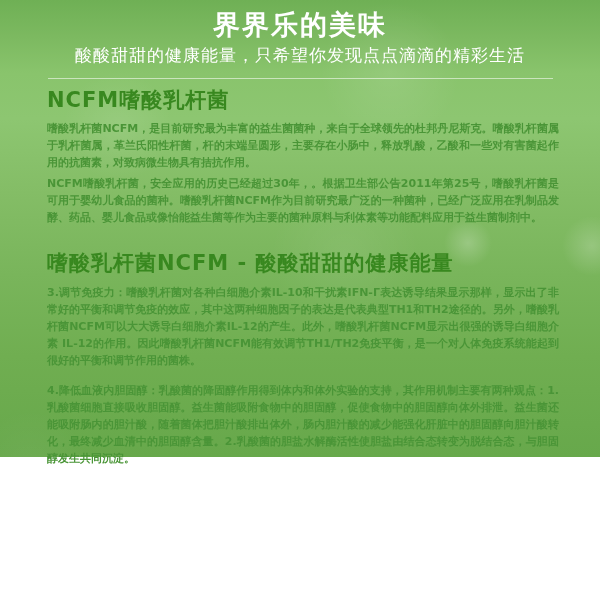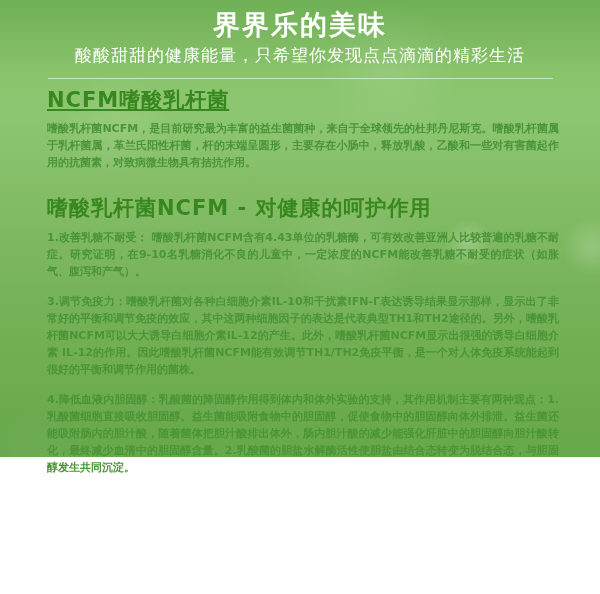--- a/index.html
+++ b/index.html
@@ -64,21 +64,20 @@
   }
   .section-heading {
     color: #38881f;
     font-size: 21px;
     font-weight: bold;
     line-height: 26px;
     letter-spacing: 1px;
   }
   .section-heading.h1 {
     margin-top: 8px;
-    text-decoration: underline;
   }
   .section-heading.h2 {
     margin-top: 24px;
   }
   .para {
     color: #4a9537;
     font-size: 11px;
     font-weight: bold;
     line-height: 17px;
     text-align: justify;
@@ -105,26 +104,26 @@
     <div class="page-subtitle">酸酸甜甜的健康能量，只希望你发现点点滴滴的精彩生活</div>
     <div class="header-divider"></div>
   </div>
 
   <div class="content">
 
     <div class="section">
       <div class="section-heading h1">NCFM嗜酸乳杆菌</div>
       <div class="s1-paras">
         <p class="para">嗜酸乳杆菌NCFM，是目前研究最为丰富的益生菌菌种，来自于全球领先的杜邦丹尼斯克。嗜酸乳杆菌属于乳杆菌属，革兰氏阳性杆菌，杆的末端呈圆形，主要存在小肠中，释放乳酸，乙酸和一些对有害菌起作用的抗菌素，对致病微生物具有拮抗作用。</p>
+        <p class="para">NCFM嗜酸乳杆菌，安全应用的历史已经超过30年，。根据卫生部公告2011年第25号，嗜酸乳杆菌是可用于婴幼儿食品的菌种。嗜酸乳杆菌NCFM作为目前研究最广泛的一种菌种，已经广泛应用在乳制品发酵、药品、婴儿食品或像怡能益生菌等作为主要的菌种原料与利体素等功能配料应用于益生菌制剂中。</p>
       </div>
     </div>
 
     <div class="section">
-      <div class="section-heading h2">嗜酸乳杆菌NCFM - 对健康的呵护作用</div>
+      <div class="section-heading h2">嗜酸乳杆菌NCFM - 酸酸甜甜的健康能量</div>
       <div class="s2-paras">
-        <p class="para">1.改善乳糖不耐受： 嗜酸乳杆菌NCFM含有4.43单位的乳糖酶，可有效改善亚洲人比较普遍的乳糖不耐症。研究证明，在9-10名乳糖消化不良的儿童中，一定浓度的NCFM能改善乳糖不耐受的症状（如胀气、腹泻和产气）。</p>
         <p class="para">3.调节免疫力：嗜酸乳杆菌对各种白细胞介素IL-10和干扰素IFN-Γ表达诱导结果显示那样，显示出了非常好的平衡和调节免疫的效应，其中这两种细胞因子的表达是代表典型TH1和TH2途径的。另外，嗜酸乳杆菌NCFM可以大大诱导白细胞介素IL-12的产生。此外，嗜酸乳杆菌NCFM显示出很强的诱导白细胞介素 IL-12的作用。因此嗜酸乳杆菌NCFM能有效调节TH1/TH2免疫平衡，是一个对人体免疫系统能起到很好的平衡和调节作用的菌株。</p>
         <p class="para">4.降低血液内胆固醇：乳酸菌的降固醇作用得到体内和体外实验的支持，其作用机制主要有两种观点：1.乳酸菌细胞直接吸收胆固醇。益生菌能吸附食物中的胆固醇，促使食物中的胆固醇向体外排泄。益生菌还能吸附肠内的胆汁酸，随着菌体把胆汁酸排出体外，肠内胆汁酸的减少能强化肝脏中的胆固醇向胆汁酸转化，最终减少血清中的胆固醇含量。2.乳酸菌的胆盐水解酶活性使胆盐由结合态转变为脱结合态，与胆固醇发生共同沉淀。</p>
       </div>
     </div>
 
   </div>
 </div>
 
 </body></html>

